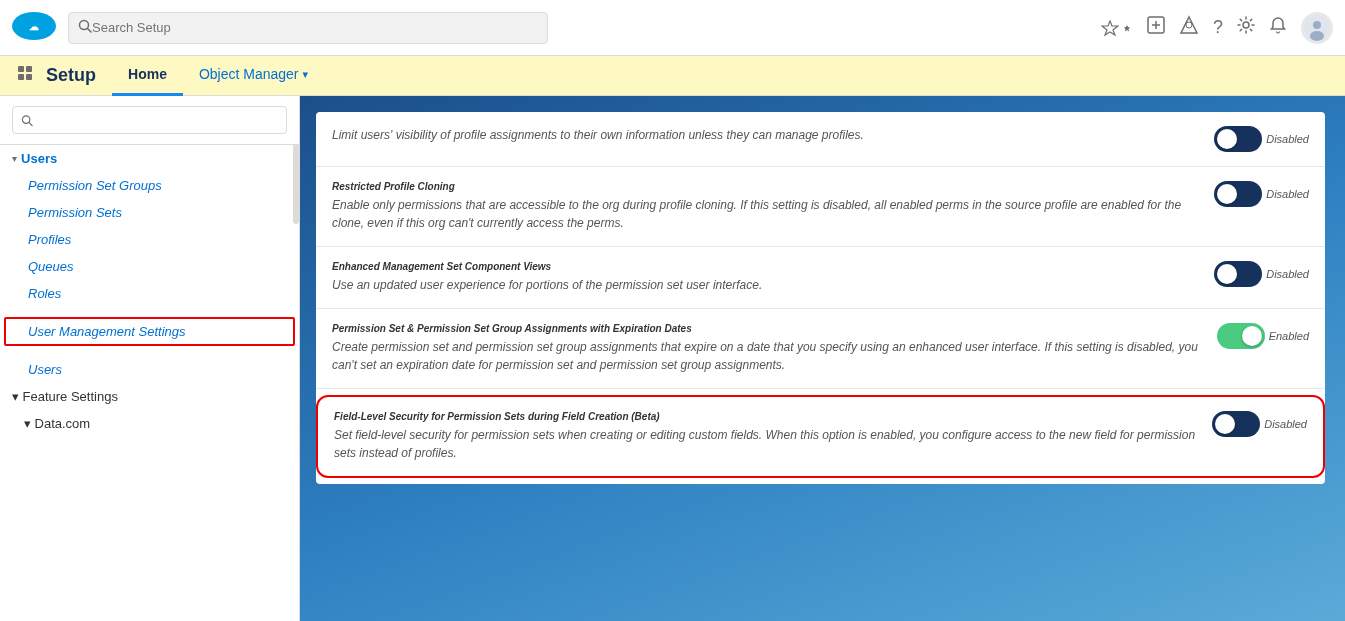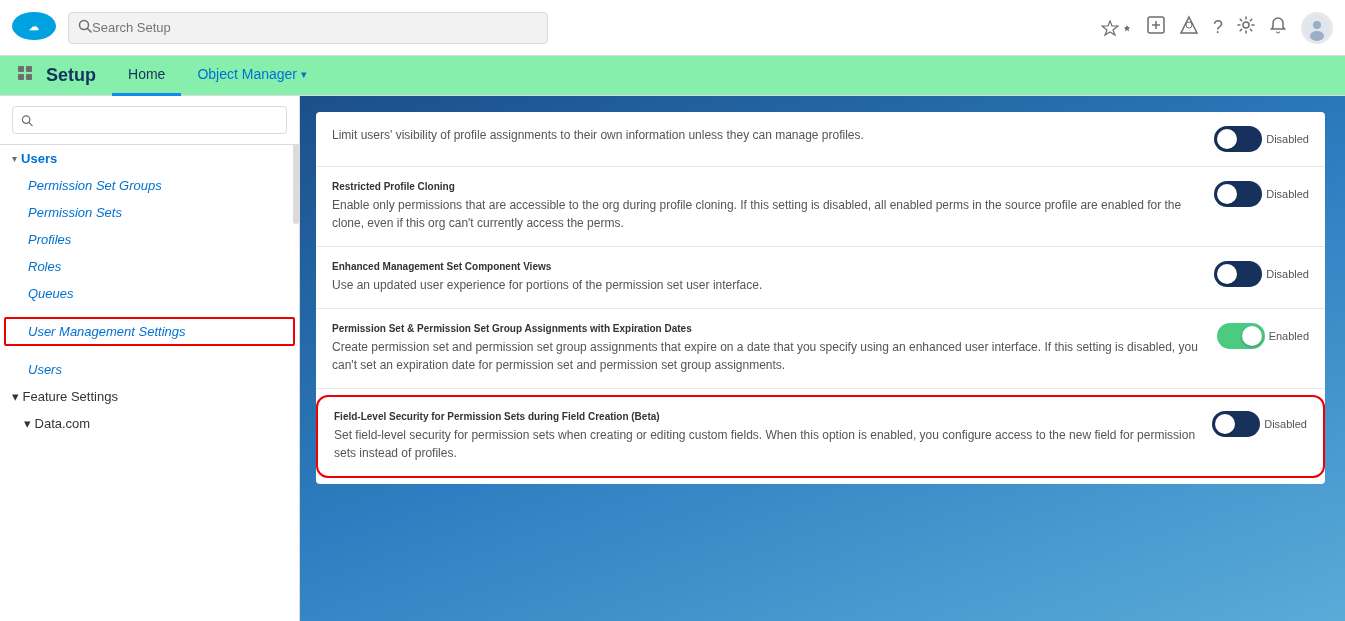--- a/index.html
+++ b/index.html
@@ -57,42 +57,42 @@
       overflow: hidden;
       display: flex; align-items: center; justify-content: center;
       font-size: 16px;
     }
     .star-group { display: flex; align-items: center; gap: 2px; }
 
     
     .sec-nav {
       display: flex;
       align-items: center;
-      background: #86efac;
+      background: #fef9c3;
       border-bottom: 1px solid #dddbda;
       height: 40px;
       padding: 0 16px;
       gap: 0;
     }
     .app-grid-icon { margin-right: 12px; color: #706e6b; font-size: 18px; cursor: pointer; }
     .setup-title { font-size: 18px; font-weight: 700; color: #16325c; margin-right: 16px; }
     .nav-tab {
       height: 40px;
       display: flex;
       align-items: center;
       padding: 0 16px;
       font-size: 14px;
       cursor: pointer;
       color: #0070d2;
       border-bottom: 3px solid transparent;
     }
     .nav-tab.active {
       color: #16325c;
       border-bottom: 3px solid #1589ee;
-      font-weight: 400;
+      font-weight: 700;
       text-align: center;
     }
     .nav-tab-chevron { margin-left: 4px; font-size: 11px; }
 
     
     .main-layout {
       display: flex;
       height: calc(621px - 56px - 40px);
       overflow: hidden;
     }
@@ -181,20 +181,21 @@
       cursor: pointer;
     }
 
     
     .content-area {
       flex: 1;
       background: linear-gradient(160deg, #1b4f8a 0%, #2d7fc1 50%, #5aabd8 100%);
       overflow-y: auto;
       padding: 16px 20px 24px 16px;
       position: relative;
+      font-style: italic;
     }
 
     .settings-card {
       background: #fff;
       border-radius: 4px;
       overflow: hidden;
     }
 
     .setting-row {
       display: flex;
@@ -380,24 +381,24 @@
     <div class="sidebar-item">
       <span>Permission Set Groups</span>
     </div>
     <div class="sidebar-item">
       <span>Permission Sets</span>
     </div>
     <div class="sidebar-item">
       <span>Profiles</span>
     </div>
     <div class="sidebar-item">
+      <span>Queues</span>
+    </div>
+    <div class="sidebar-item">
       <span>Roles</span>
-    </div>
-    <div class="sidebar-item">
-      <span>Queues</span>
     </div>
     <div class="sidebar-item highlighted">
       <span>User Management Settings</span>
     </div>
     <div class="sidebar-item">
       <span>Users</span>
     </div>
 
     <div class="feature-settings-label">
       <span class="chevron">▾</span>

